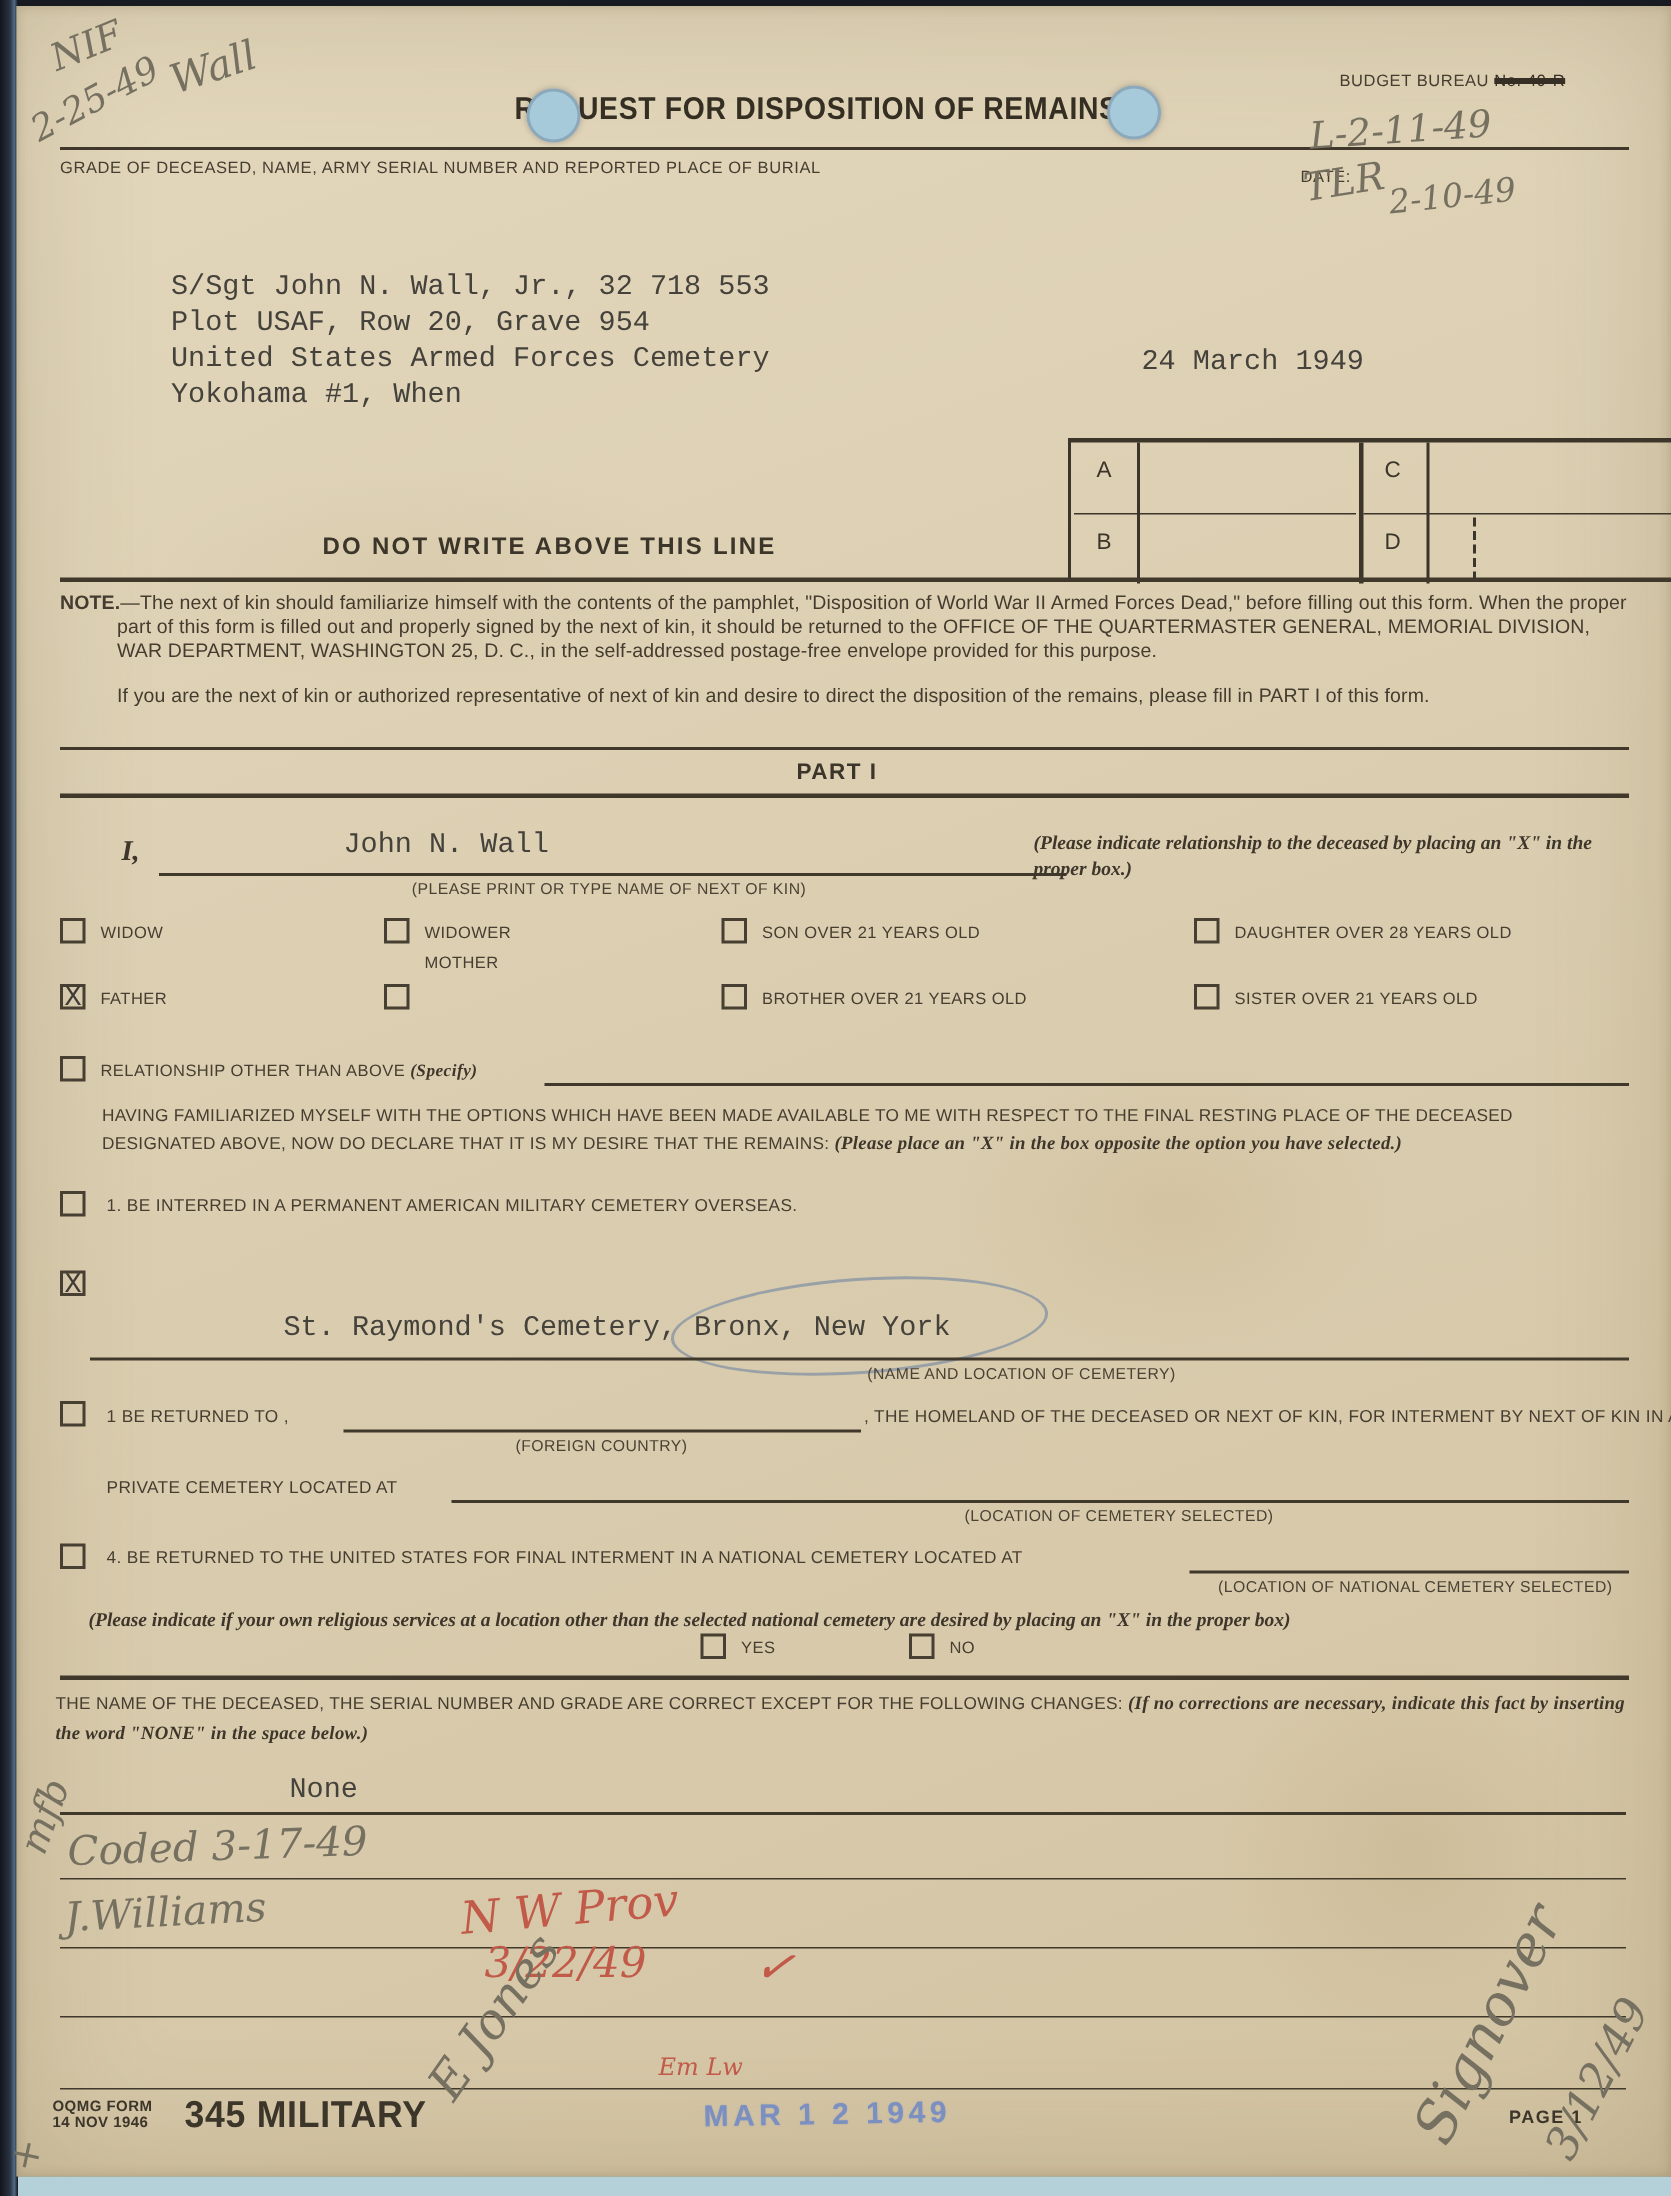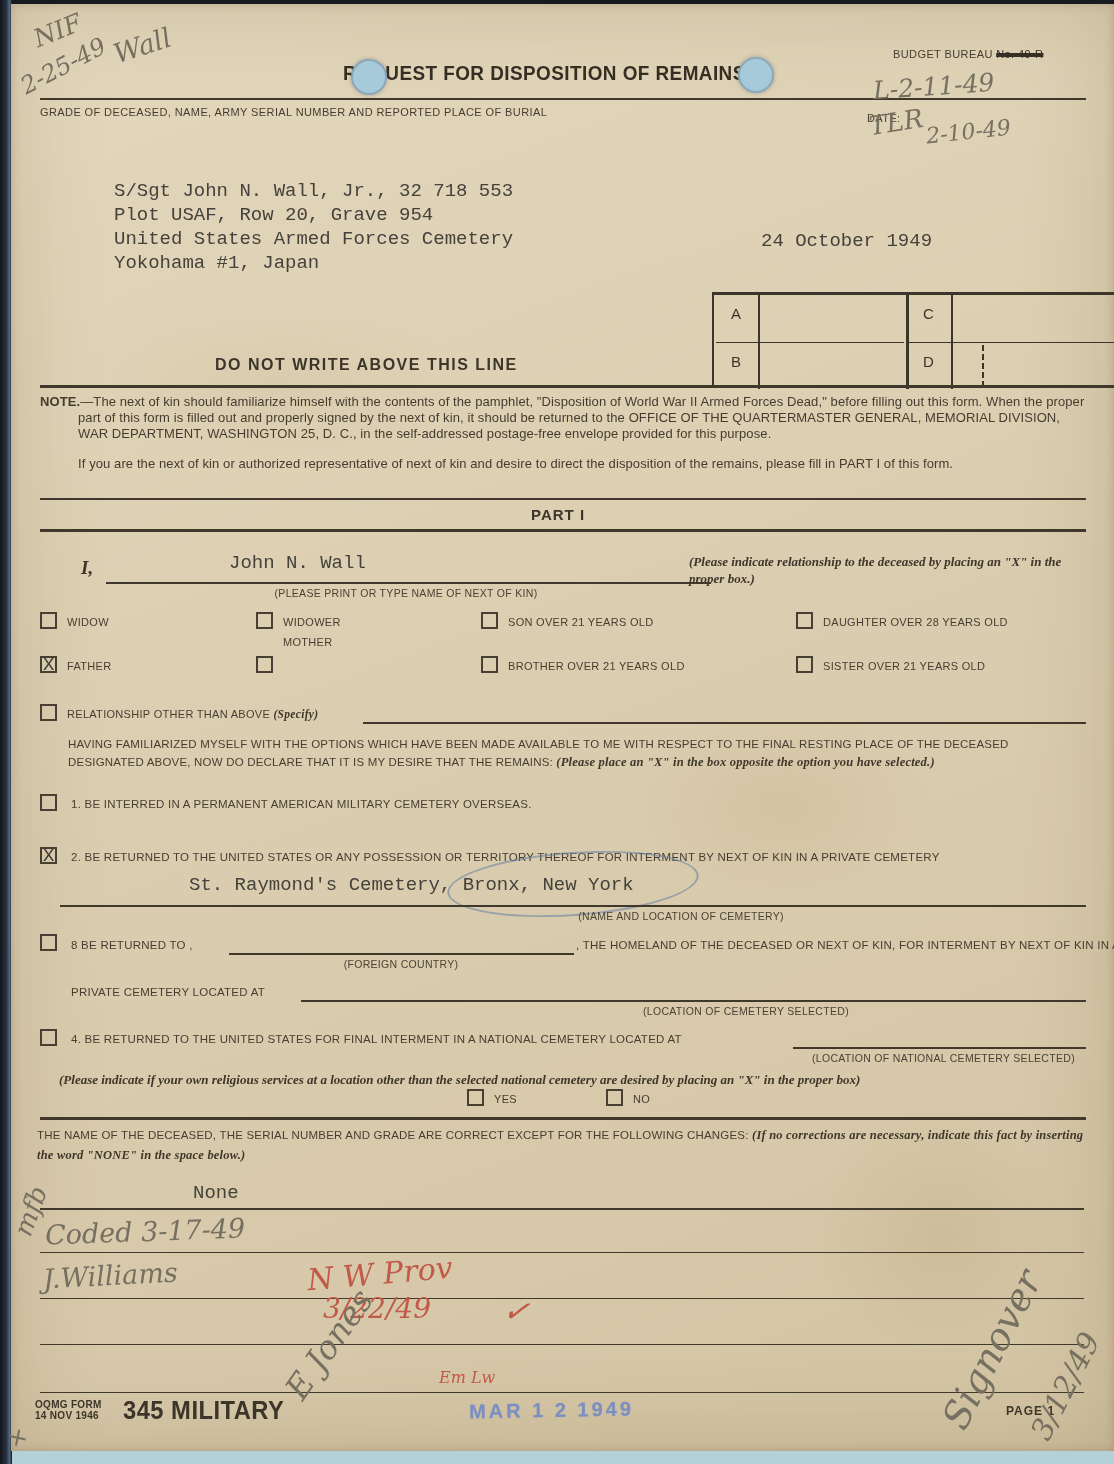--- a/index.html
+++ b/index.html
@@ -61,22 +61,22 @@
     <div class="abs hsmall" style="left:29px;top:102px">GRADE OF DECEASED, NAME, ARMY SERIAL NUMBER AND REPORTED PLACE OF BURIAL</div>
     <div class="abs hsmall" style="left:856px;top:108px">DATE:</div>
 
     <div class="abs pencil" style="left:862px;top:68px;font-size:25px;transform:rotate(-4deg)">L-2-11-49</div>
     <div class="abs pencil" style="left:858px;top:103px;font-size:26px;transform:rotate(-9deg)">TLR</div>
     <div class="abs pencil" style="left:915px;top:115px;font-size:22px;transform:rotate(-6deg)">2-10-49</div>
 
     <div class="abs mono" style="left:103px;top:176px">S/Sgt John N. Wall, Jr., 32 718 553</div>
     <div class="abs mono" style="left:103px;top:200px">Plot USAF, Row 20, Grave 954</div>
     <div class="abs mono" style="left:103px;top:224px">United States Armed Forces Cemetery</div>
-    <div class="abs mono" style="left:103px;top:248px">Yokohama #1, Japan</div>
-    <div class="abs mono" style="left:750px;top:226px">24 October 1949</div>
+    <div class="abs mono" style="left:103px;top:248px">Yokohama #1, When</div>
+    <div class="abs mono" style="left:750px;top:226px">24 March 1949</div>
 
     <div class="abs" style="left:701px;top:288px;width:402px;height:94px;border-top:3px solid #3c352a;border-left:2px solid #3c352a">
       <div class="abs gridline" style="left:44px;top:0;width:2px;height:94px"></div>
       <div class="abs gridline" style="left:2px;top:47px;width:188px;height:1px"></div>
       <div class="abs gridline" style="left:192px;top:0;width:3px;height:94px"></div>
       <div class="abs gridline" style="left:237px;top:0;width:2px;height:94px"></div>
       <div class="abs gridline" style="left:195px;top:47px;width:207px;height:1px"></div>
       <div class="abs" style="left:268px;top:50px;width:0;height:42px;border-left:2px dashed #3c352a"></div>
       <div class="abs print" style="left:17px;top:10px;font-size:15px">A</div>
       <div class="abs print" style="left:17px;top:58px;font-size:15px">B</div>
@@ -133,28 +133,27 @@
       <span>HAVING FAMILIARIZED MYSELF WITH THE OPTIONS WHICH HAVE BEEN MADE AVAILABLE TO ME WITH RESPECT TO THE FINAL RESTING PLACE OF THE DECEASED DESIGNATED ABOVE, NOW DO DECLARE THAT IT IS MY DESIRE THAT THE REMAINS:</span>
       <span class="itserif" style="font-size:12.5px">(Please place an "X" in the box opposite the option you have selected.)</span>
     </div>
 
     <div class="abs cb" style="left:29px;top:790px"></div>
     <div class="abs opt" style="left:60px;top:794px">1. BE INTERRED IN A PERMANENT AMERICAN MILITARY CEMETERY OVERSEAS.</div>
 
     <div class="abs cb" style="left:29px;top:843px">
       <span class="xmark">X</span>
     </div>
-    <div class="abs opt" style="left:60px;top:847px">2. BE RETURNED TO THE UNITED STATES OR ANY POSSESSION OR TERRITORY THEREOF FOR INTERMENT BY NEXT OF KIN IN A PRIVATE CEMETERY</div>
     <div class="abs mono" style="left:178px;top:870px">St. Raymond's Cemetery, Bronx, New York</div>
     <div class="abs" style="left:436px;top:848px;width:252px;height:64px;border:2.5px solid rgba(100,125,160,.55);border-radius:50%;transform:rotate(-4deg)"></div>
     <div class="abs line" style="left:49px;top:901px;width:1026px;height:1.5px"></div>
     <div class="abs sub" style="left:530px;top:906px;width:280px">(NAME AND LOCATION OF CEMETERY)</div>
 
     <div class="abs cb" style="left:29px;top:930px"></div>
-    <div class="abs opt" style="left:60px;top:935px">8  BE RETURNED TO ,</div>
+    <div class="abs opt" style="left:60px;top:935px">1  BE RETURNED TO ,</div>
     <div class="abs line" style="left:218px;top:949px;width:345px;height:1.5px"></div>
     <div class="abs sub" style="left:280px;top:954px;width:220px">(FOREIGN COUNTRY)</div>
     <div class="abs opt" style="left:565px;top:935px">, THE HOMELAND OF THE DECEASED OR NEXT OF KIN, FOR INTERMENT BY NEXT OF KIN IN A</div>
     <div class="abs opt" style="left:60px;top:982px">PRIVATE CEMETERY LOCATED AT</div>
     <div class="abs line" style="left:290px;top:996px;width:785px;height:1.5px"></div>
     <div class="abs sub" style="left:590px;top:1001px;width:290px">(LOCATION OF CEMETERY SELECTED)</div>
 
     <div class="abs cb" style="left:29px;top:1025px"></div>
     <div class="abs opt" style="left:60px;top:1029px">4. BE RETURNED TO THE UNITED STATES FOR FINAL INTERMENT IN A NATIONAL CEMETERY LOCATED AT</div>
     <div class="abs line" style="left:782px;top:1043px;width:293px;height:1.5px"></div>

